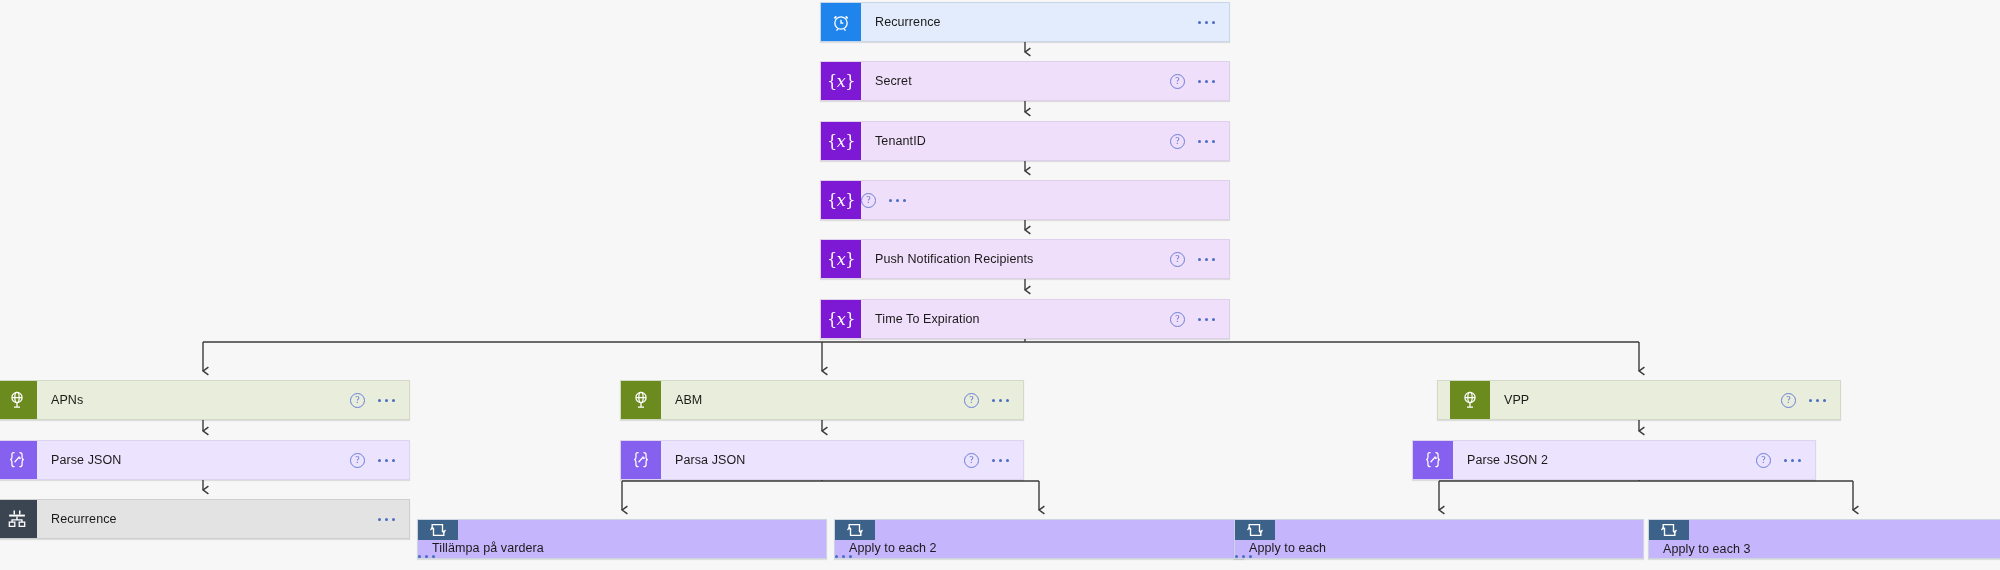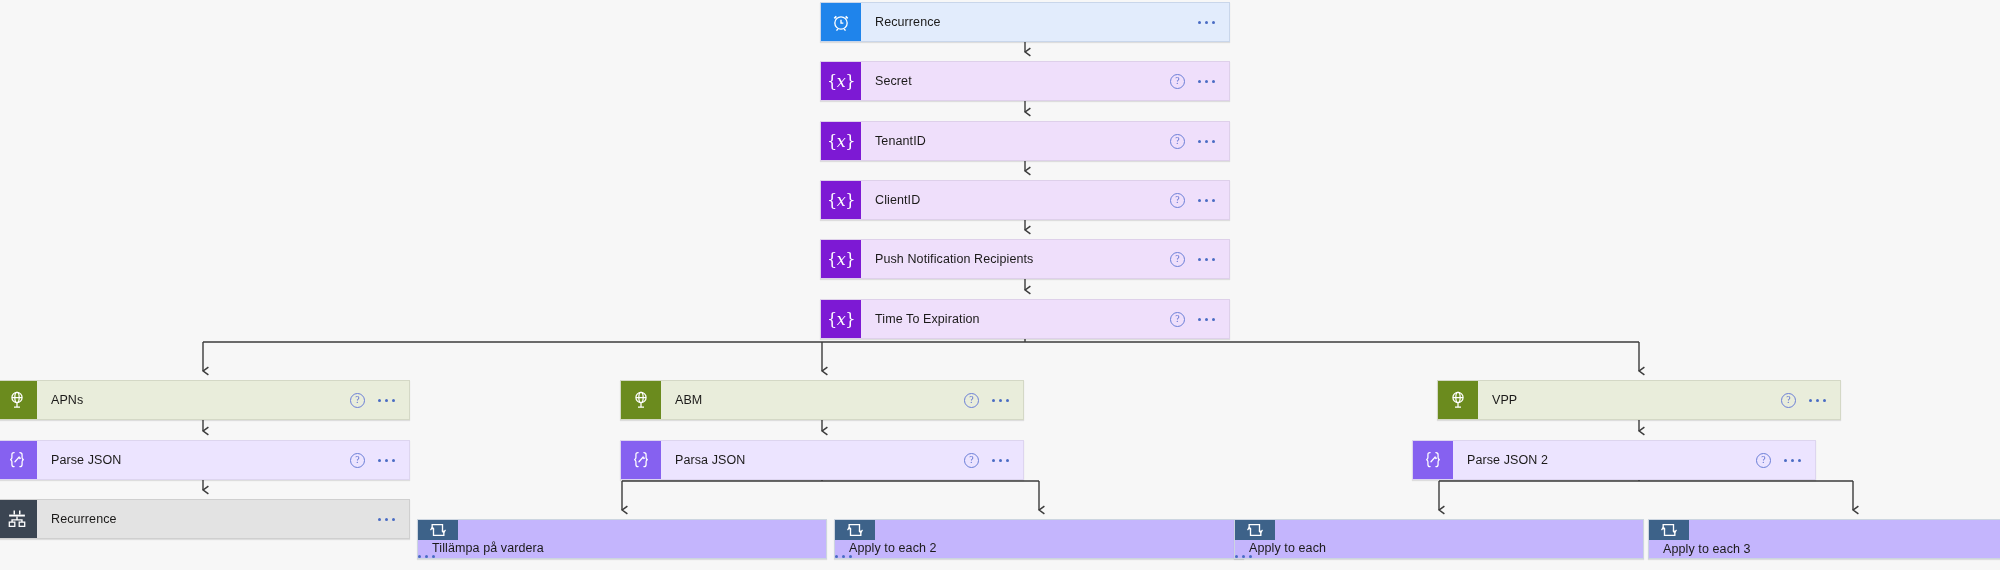--- a/index.html
+++ b/index.html
@@ -158,21 +158,20 @@
             <i></i>
             <i></i>
             <i></i>
           </div>
         </div>
       </div>
       <div class="node t-variable t-var" style="left: 820px; top: 180px; width: 410px;">
         <div class="ico">
           <span class="varglyph"><b>{</b>x<b>}</b></span>
         </div>
-        <div class="ttl">ClientID</div>
         <div class="acts">
           <div class="help">?</div>
           <div class="dots">
             <i></i>
             <i></i>
             <i></i>
           </div>
         </div>
       </div>
       <div class="node t-variable t-var" style="left: 820px; top: 239px; width: 410px;">
@@ -289,21 +288,21 @@
         <div class="ttl">Parsa JSON</div>
         <div class="acts">
           <div class="help">?</div>
           <div class="dots">
             <i></i>
             <i></i>
             <i></i>
           </div>
         </div>
       </div>
-      <div class="node t-http" style="left: 1437px; top: 380px; width: 404px;">
+      <div class="node t-http" style="left: 1437px; top: 380px; width: 404px; padding-left: 12px;">
         <div class="ico">
           <svg width="20" height="20" viewBox="0 0 24 24" fill="none" stroke="#fff" stroke-width="1.5">
         <circle cx="12" cy="9" r="6.1"></circle>
             <ellipse cx="12" cy="9" rx="2.6" ry="6.1"></ellipse>
         <path d="M6 9h12M12 15.1v5M8.4 20.6h7.2"></path>
           </svg>
         </div>
         <div class="ttl">VPP</div>
         <div class="acts">
           <div class="help">?</div>

